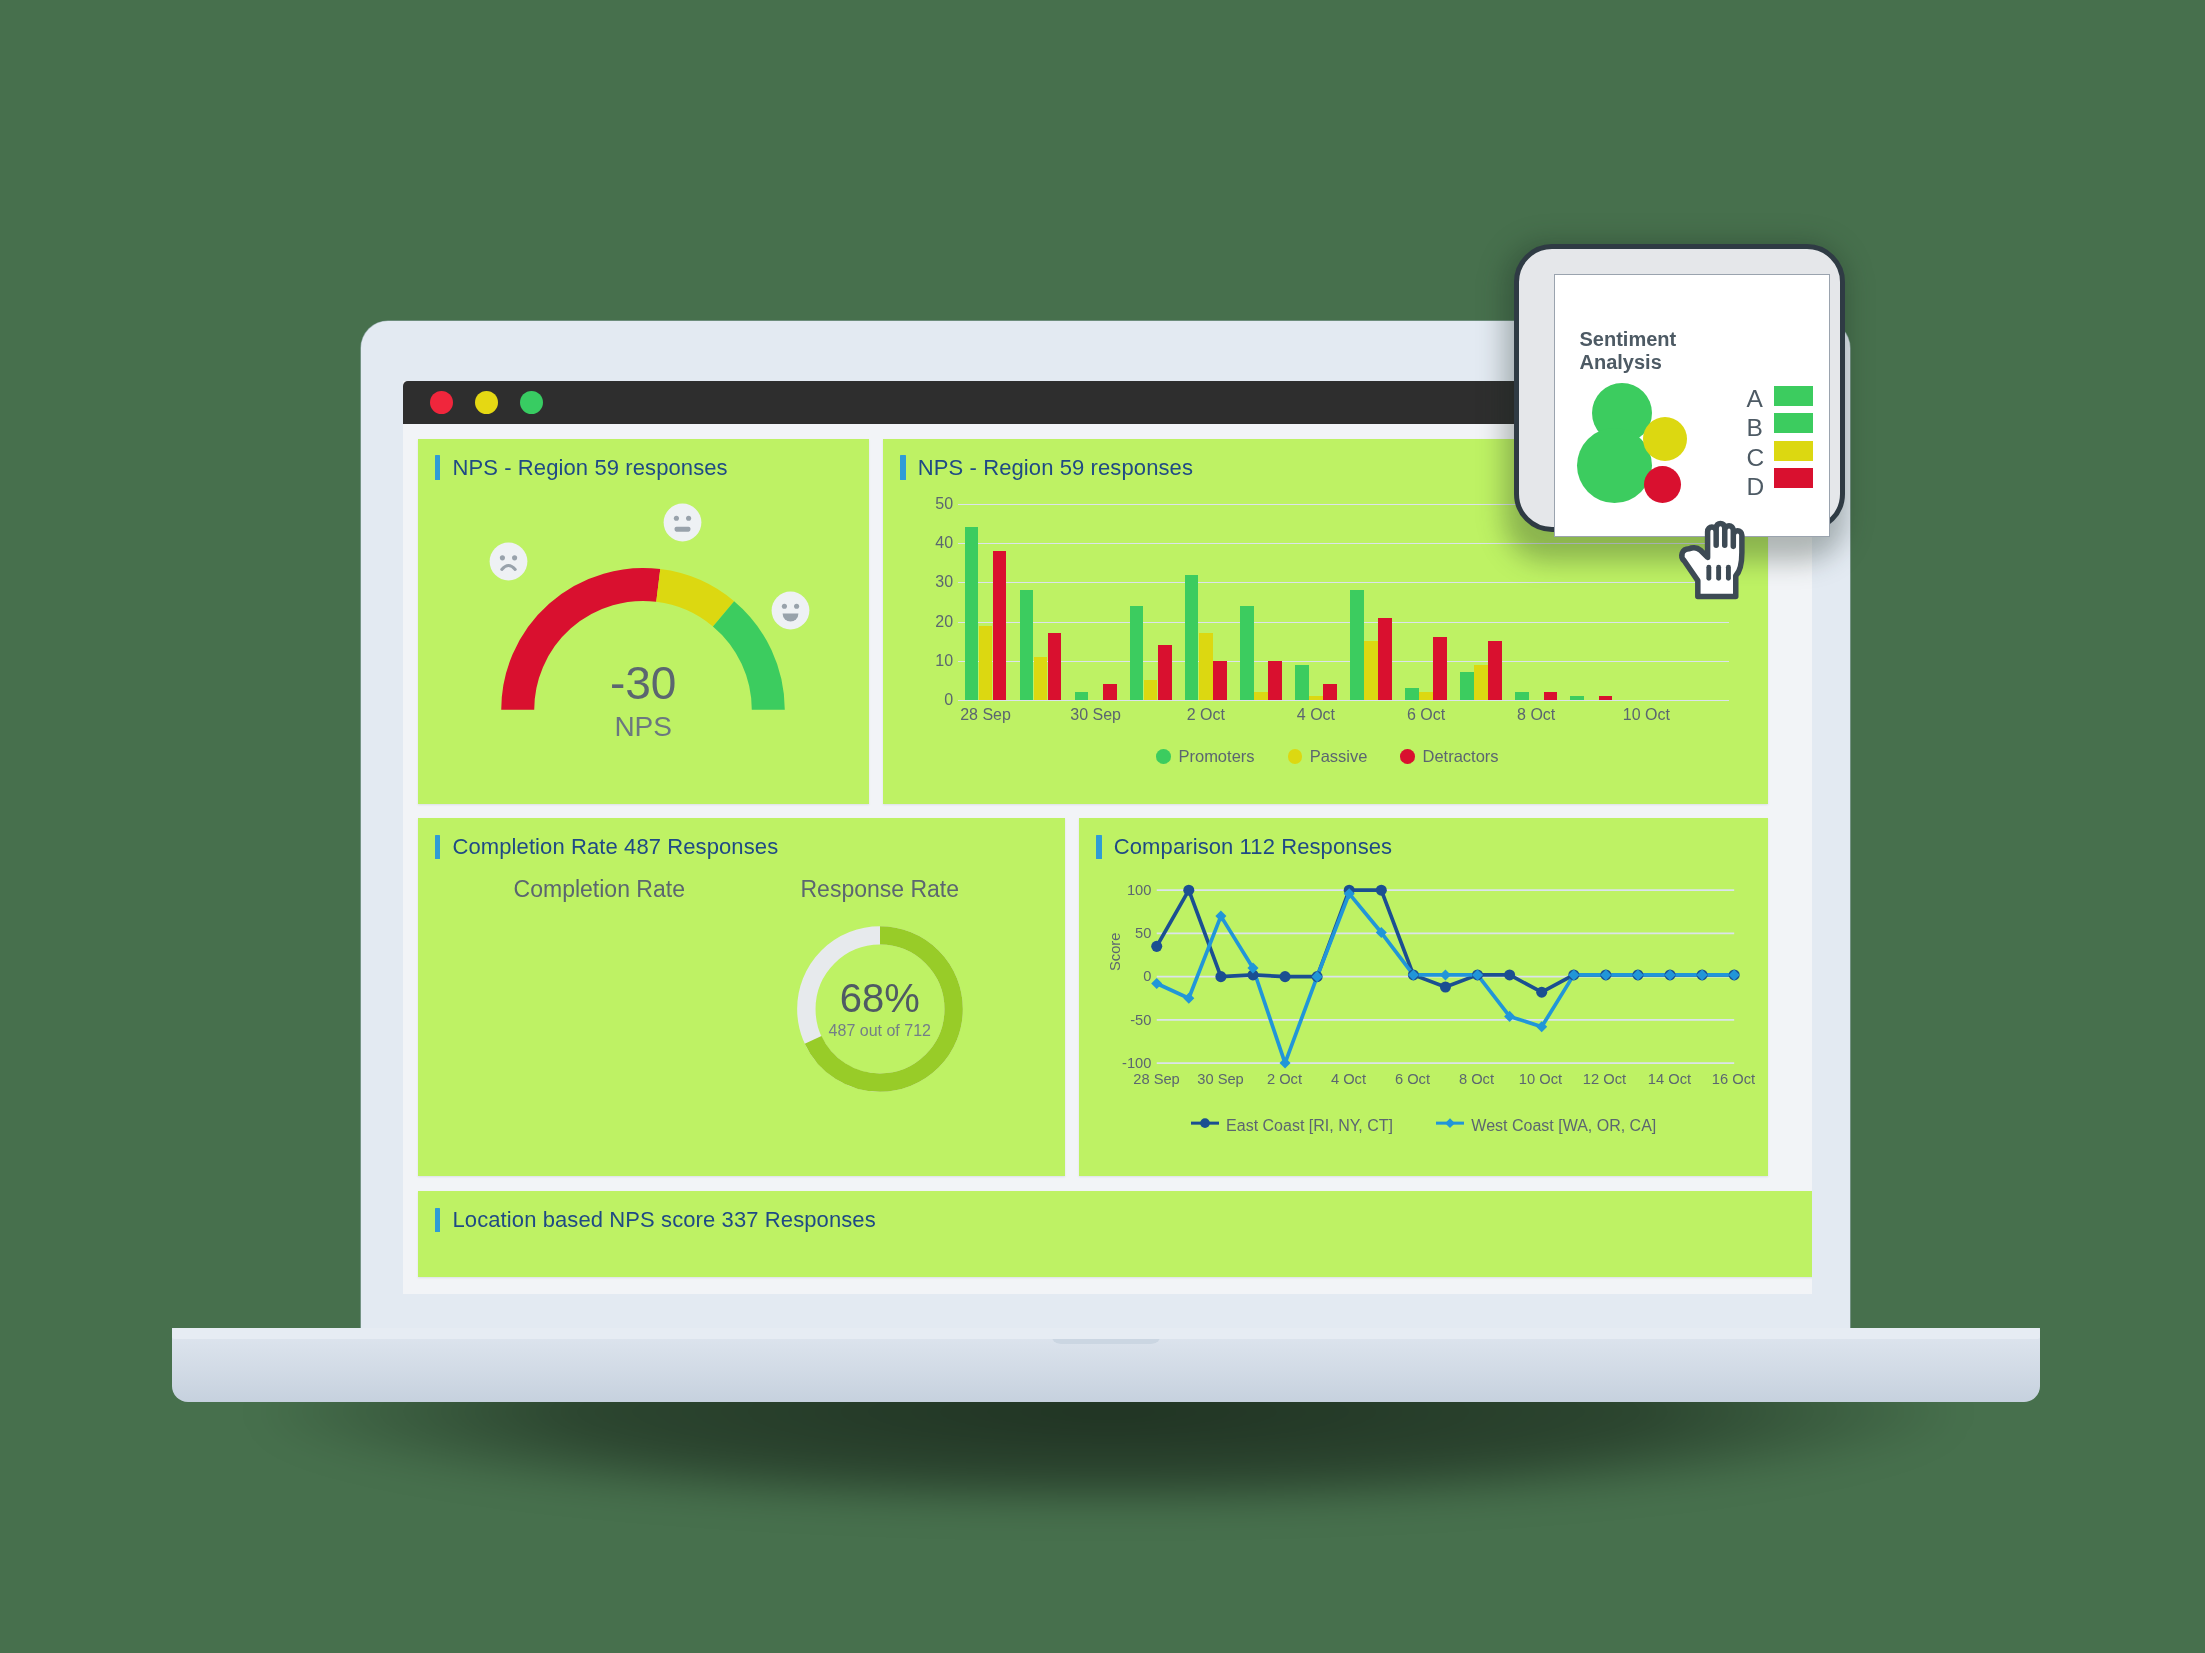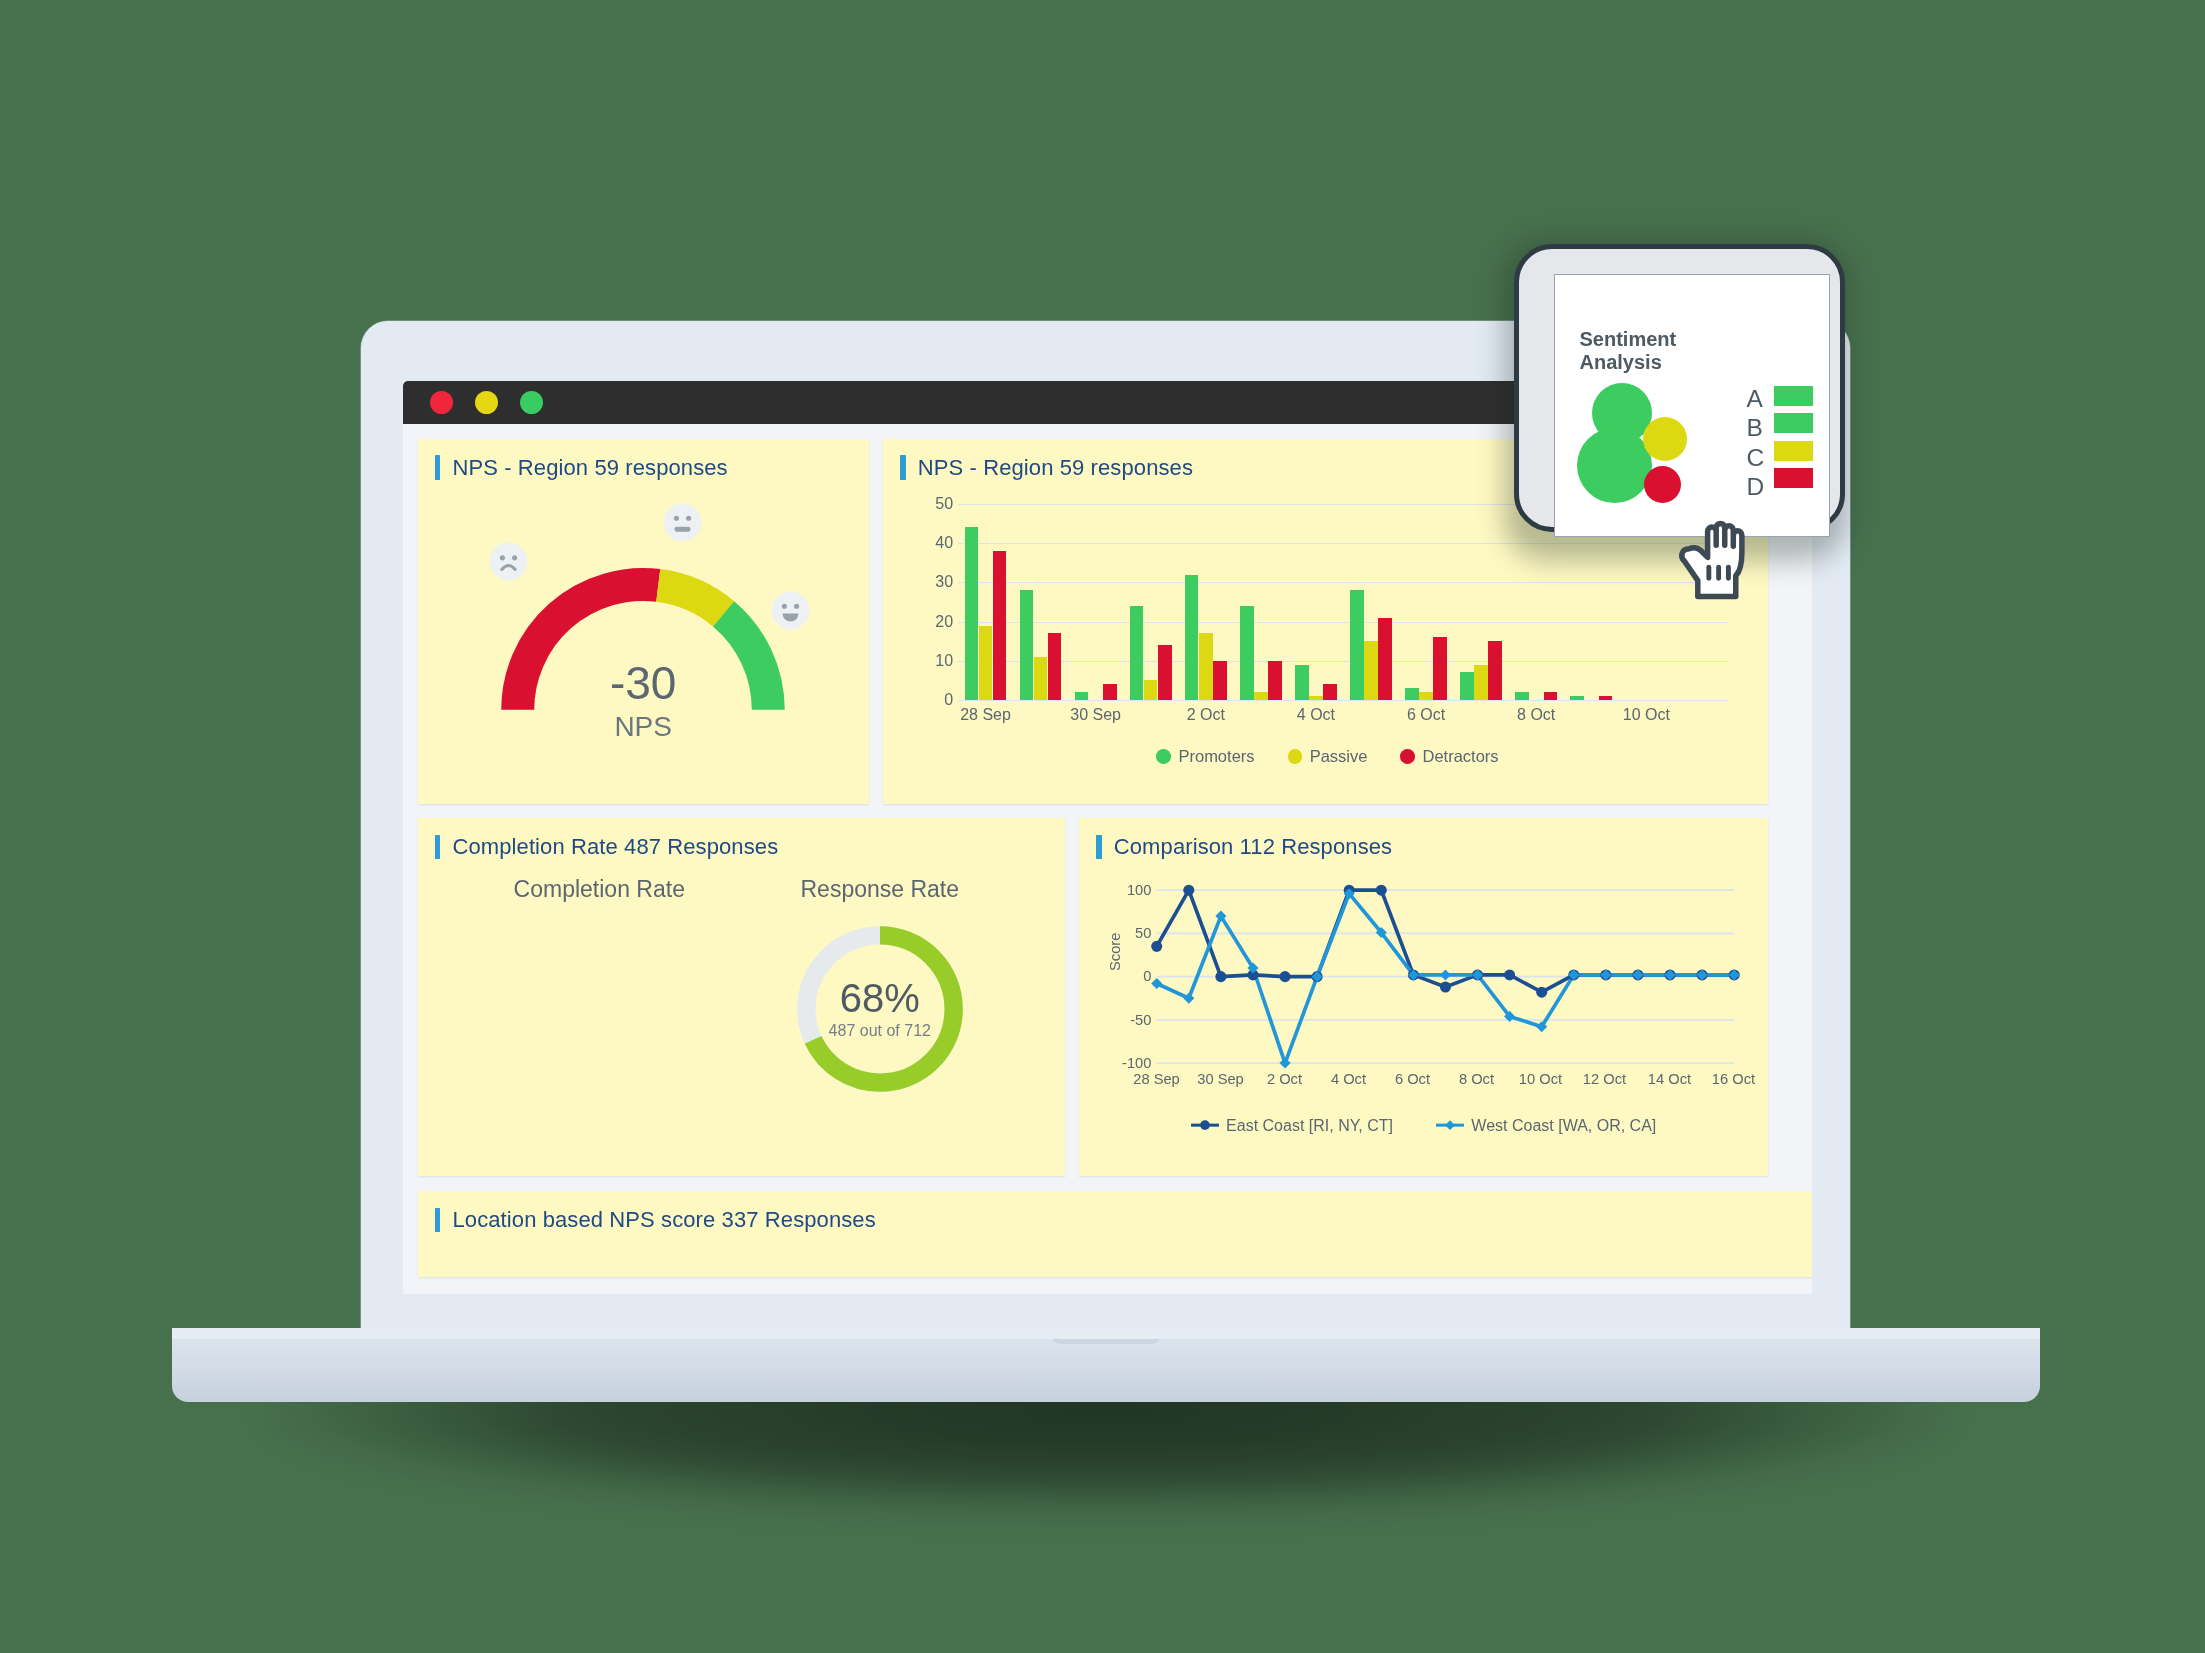--- a/index.html
+++ b/index.html
@@ -46,21 +46,21 @@
     border-radius:4.9px 0 0 0;
   }
   .dot{width:23px;height:23px;border-radius:50%;}
   .dot.red{background:#f0263c;}
   .dot.yellow{background:#e5d813;}
   .dot.green{background:#38cc62;}
 
   .dash{position:absolute;left:0;top:43px;right:0;bottom:0;padding:14.7px 14.7px 0 14.7px;box-sizing:border-box;}
 
   
-  .card{background:#fef9c3;box-shadow:0 0.6px 1.8px rgba(40,60,90,.10);position:absolute;}
+  .card{background:#bef264;box-shadow:0 0.6px 1.8px rgba(40,60,90,.10);position:absolute;}
   .card-title{
     display:flex;align-items:center;gap:12.3px;
     padding:16px 0 0 17px;
   }
   .title-bar{width:5.5px;height:24.5px;background:#2f9cd6;border-radius:0.6px;flex:0 0 auto;}
   .title-text{font-size:22px;color:#1f4a85;letter-spacing:0.1px;white-space:nowrap;}
 
   #card-nps-gauge{left:14.7px;top:14.7px;width:451px;height:365px;}
   #card-nps-bars{left:480px;top:14.7px;width:885px;height:365px;}
   #card-completion{left:14.7px;top:394px;width:647px;height:358px;}
@@ -115,21 +115,21 @@
 
   
   .linechart{position:absolute;left:24.5px;top:61px;width:640px;height:270px;}
   .lc-ylabel{
     position:absolute;left:3.7px;top:92px;font-size:14.7px;color:#5b6670;
     transform:rotate(-90deg);transform-origin:left top;white-space:nowrap;
   }
   .lc-ytick{position:absolute;font-size:14.7px;color:#5b6670;transform:translateY(-50%);text-align:right;width:43px;}
   .lc-xtick{position:absolute;font-size:14.7px;color:#5b6670;transform:translateX(-50%);white-space:nowrap;}
   .lc-legend{position:absolute;left:0;right:0;top:238px;display:flex;justify-content:center;gap:43px;align-items:center;}
-  .lc-lg{display:flex;align-items:center;gap:7.4px;}
+  .lc-lg{display:flex;gap:7.4px;}
   .lc-lg-text{font-size:16px;color:#5b6670;}
 
   
   .phone-shadow{
     position:absolute;left:1504px;top:242px;width:343px;height:319px;
     background:rgba(20,35,25,.30);border-radius:43px;filter:blur(13.5px);
   }
   .phone-outer{
     position:absolute;left:1514px;top:244px;width:331px;height:288px;
     background:#e5e7ea;border:5.5px solid #2f3b44;border-radius:38px;box-sizing:border-box;

